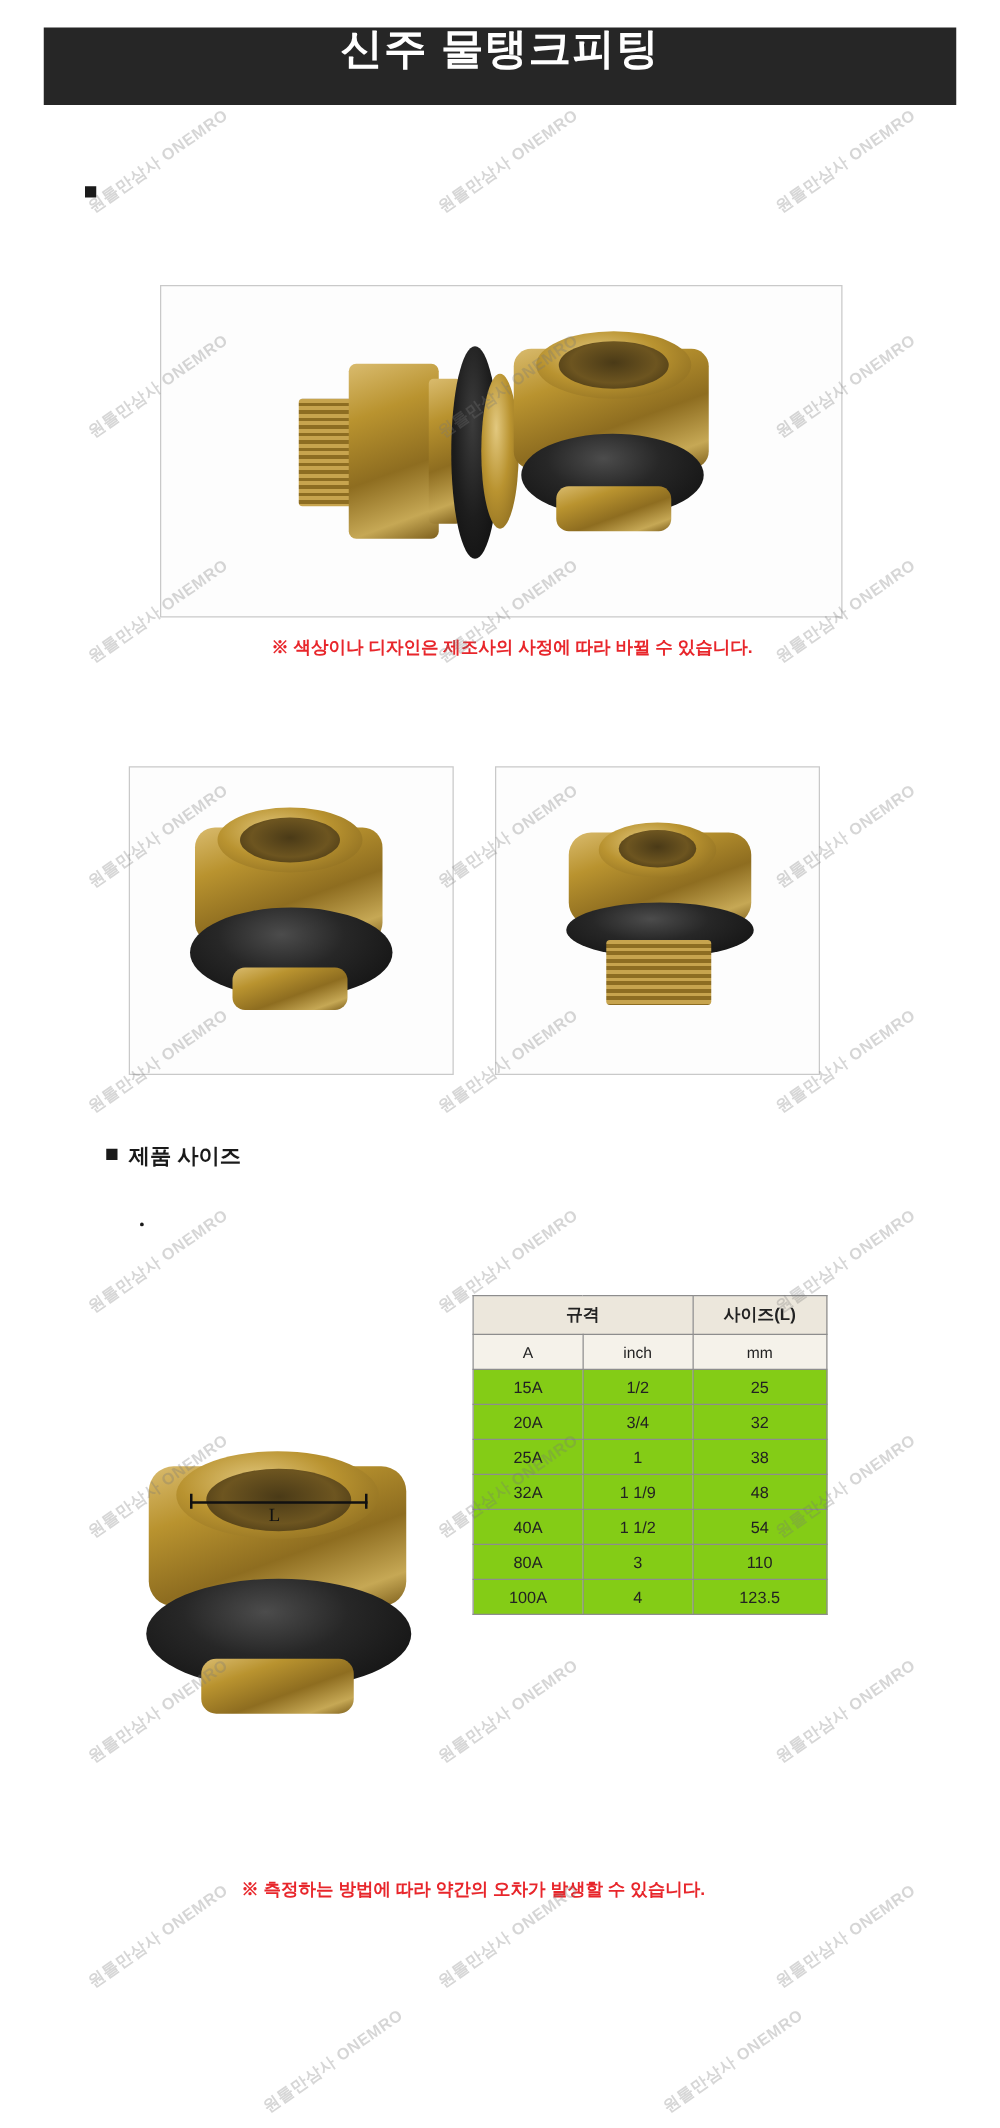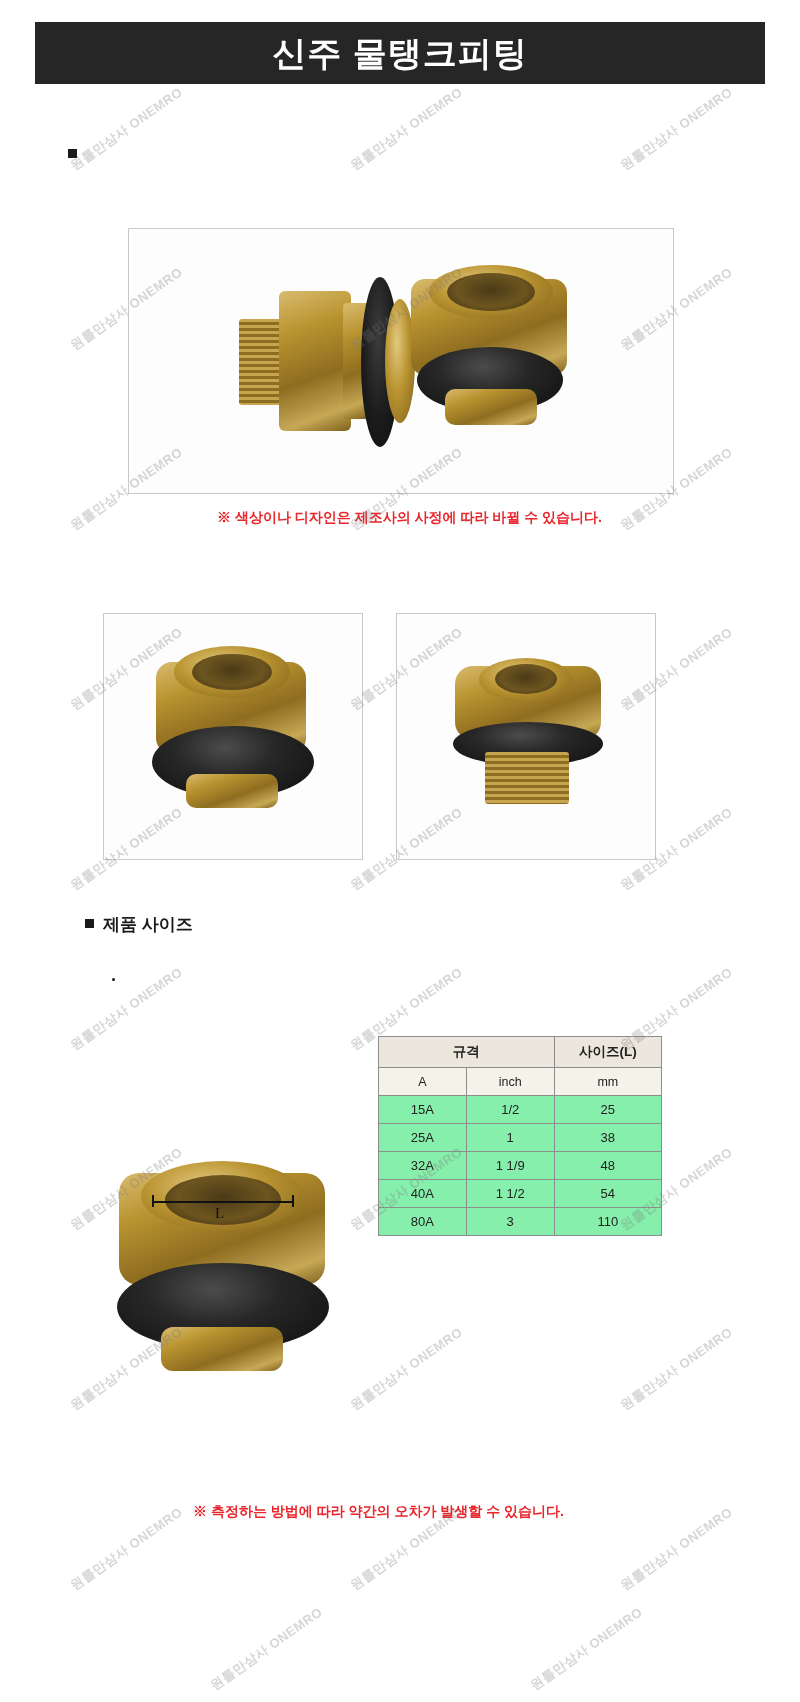--- a/index.html
+++ b/index.html
@@ -18,21 +18,21 @@
 
   
   .header-banner {
     position: absolute;
     left: 35px;
     top: 22px;
     width: 730px;
     height: 62px;
     background: #262626;
     display: flex;
-    align-items: center;
+    align-items: flex-start;
     justify-content: center;
   }
   .header-title {
     color: #ffffff;
     font-size: 34px;
     font-weight: bold;
     letter-spacing: 1px;
     line-height: 1;
   }
 
@@ -210,21 +210,21 @@
     background: #ece7dc;
     font-weight: bold;
     height: 30px;
     font-size: 13.5px;
   }
   #spec-table thead tr:nth-child(2) th {
     background: #f5f2ea;
     font-size: 12.5px;
   }
   #spec-table tbody td {
-    background: #86efac;
+    background: #84cc16;
   }
   .col-a { width: 88px; }
   .col-inch { width: 88px; }
   .col-mm { width: 108px; }
 
   
   .wm {
     position: absolute;
     font-size: 13px;
     font-weight: bold;
@@ -321,38 +321,48 @@
       <th class="col-mm">mm</th>
     </tr>
   </thead>
   <tbody>
     <tr>
       <td>15A</td>
       <td>1/2</td>
       <td>25</td>
     </tr>
     <tr>
+      <td>20A</td>
+      <td>3/4</td>
+      <td>32</td>
+    </tr>
+    <tr>
       <td>25A</td>
       <td>1</td>
       <td>38</td>
     </tr>
     <tr>
       <td>32A</td>
       <td>1 1/9</td>
       <td>48</td>
     </tr>
     <tr>
       <td>40A</td>
       <td>1 1/2</td>
       <td>54</td>
     </tr>
     <tr>
       <td>80A</td>
       <td>3</td>
       <td>110</td>
+    </tr>
+    <tr>
+      <td>100A</td>
+      <td>4</td>
+      <td>123.5</td>
     </tr>
   </tbody>
 </table>
 
 <div class="notice" id="notice-tolerance">※ 측정하는 방법에 따라 약간의 오차가 발생할 수 있습니다.</div>
 
 <div class="wm" style="left:60px;  top:120px;">원톨만삼사 ONEMRO</div>
 <div class="wm" style="left:340px; top:120px;">원톨만삼사 ONEMRO</div>
 <div class="wm" style="left:610px; top:120px;">원톨만삼사 ONEMRO</div>
 <div class="wm" style="left:60px;  top:300px;">원톨만삼사 ONEMRO</div>

